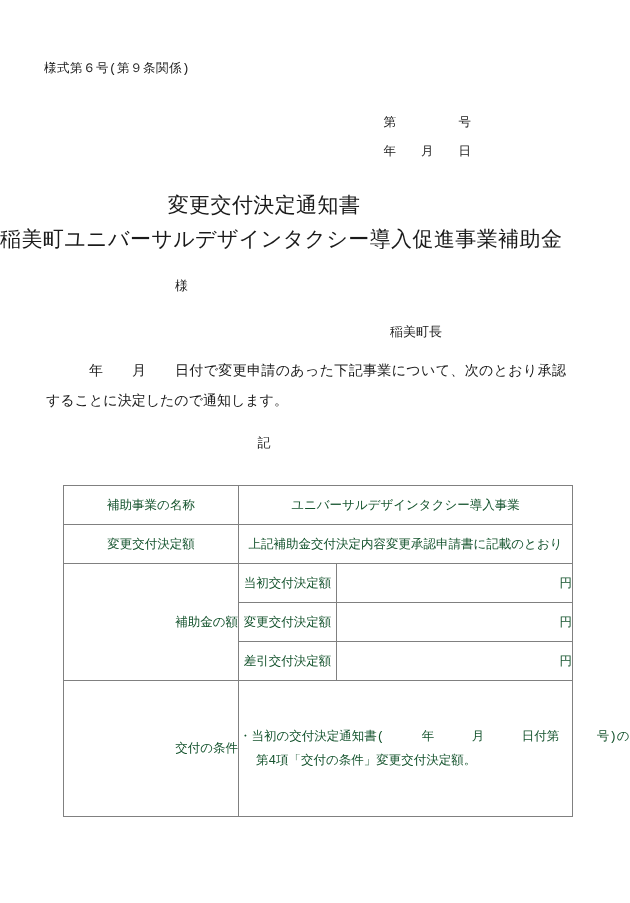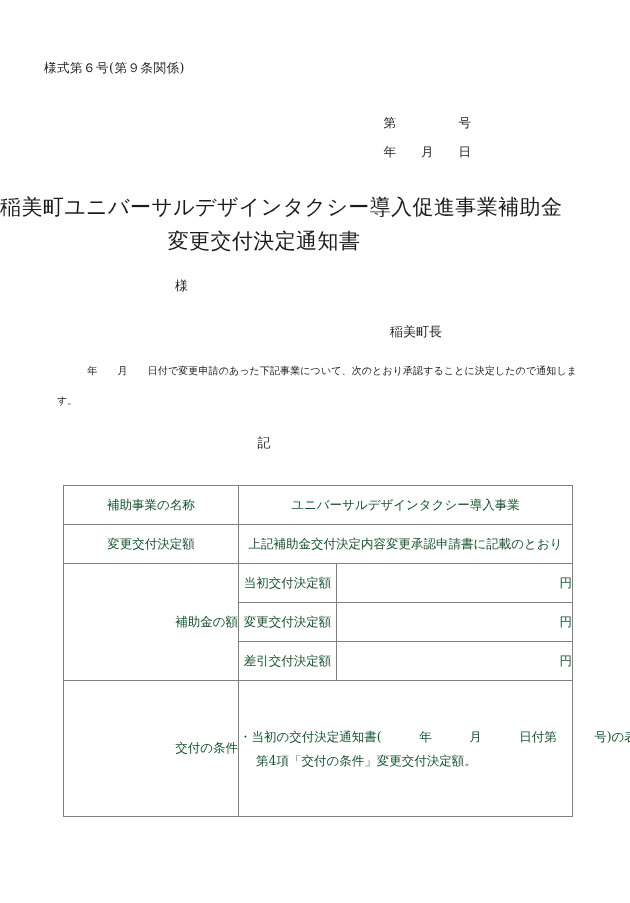--- a/index.html
+++ b/index.html
@@ -14,20 +14,21 @@
     font-family: "DejaVu Serif", "Liberation Serif", serif;
     color: #1a1a1a;
     overflow: hidden;
   }
 
   .page {
     position: absolute;
     inset: 0;
     width: 528px;
     height: 903px;
+    font-family: Liberation Mono, monospace;
   }
 
   
   .form-no {
     position: absolute;
     left: 44px;
     top: 60px;
     font-size: 12.5px;
     letter-spacing: 0.5px;
     white-space: nowrap;
@@ -80,24 +81,24 @@
     position: absolute;
     left: 390px;
     top: 323px;
     font-size: 13px;
     white-space: nowrap;
   }
 
   
   .body-text {
     position: absolute;
-    left: 57px;
+    left: 46px;
     top: 356px;
     width: 520px;
-    font-size: 10px;
+    font-size: 14px;
     line-height: 30px;
     text-align: justify;
     white-space: pre-wrap;
   }
 
   
   .ki-marker {
     position: absolute;
     left: 0;
     right: 0;
@@ -168,22 +169,22 @@
 <div class="page">
 
   <div class="form-no">様式第６号(第９条関係)</div>
 
   <div class="docnum-block">
     <span class="docnum-line">第　　　　　号</span>
     <span class="docnum-line">年　　月　　日</span>
   </div>
 
   <div class="title">
+    <span class="title-line">変更交付決定通知書</span>
     <span class="title-line">稲美町ユニバーサルデザインタクシー導入促進事業補助金</span>
-    <span class="title-line">変更交付決定通知書</span>
   </div>
 
   <div class="addressee">様</div>
 
   <div class="issuer">稲美町長</div>
 
   <div class="body-text">　　　年　　月　　日付で変更申請のあった下記事業について、次のとおり承認することに決定したので通知します。</div>
 
   <div class="ki-marker">記</div>
 

